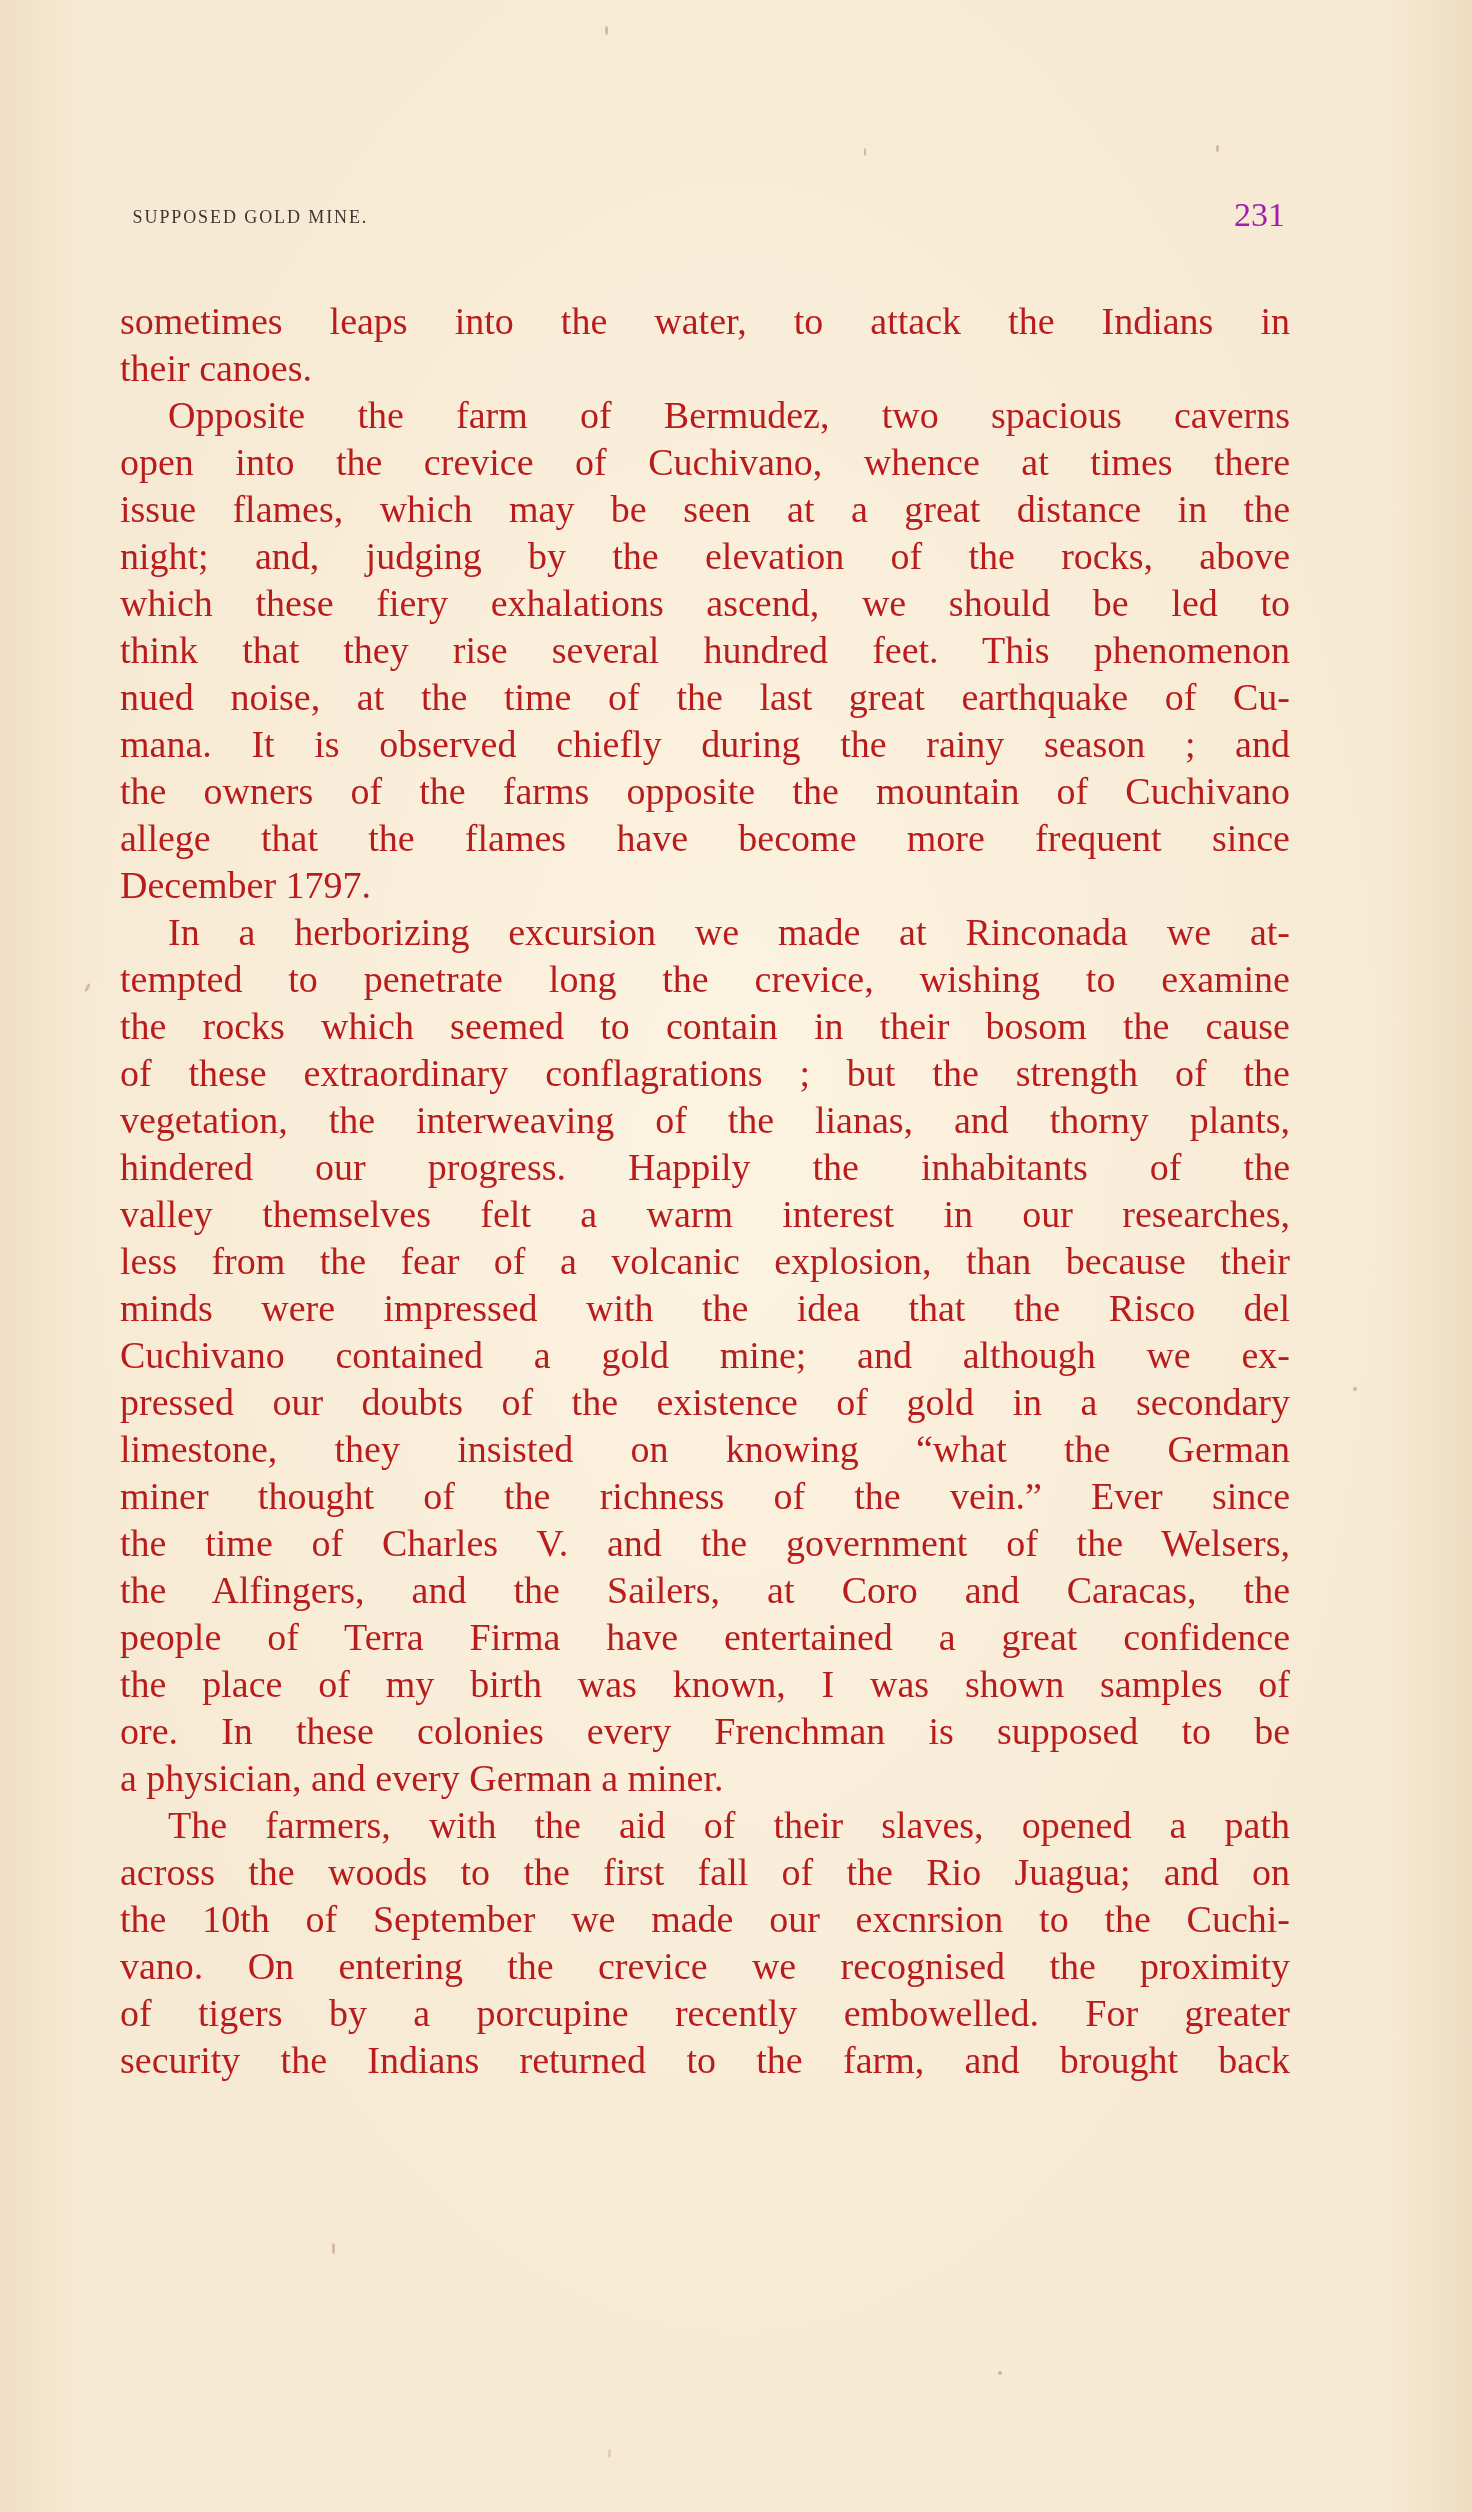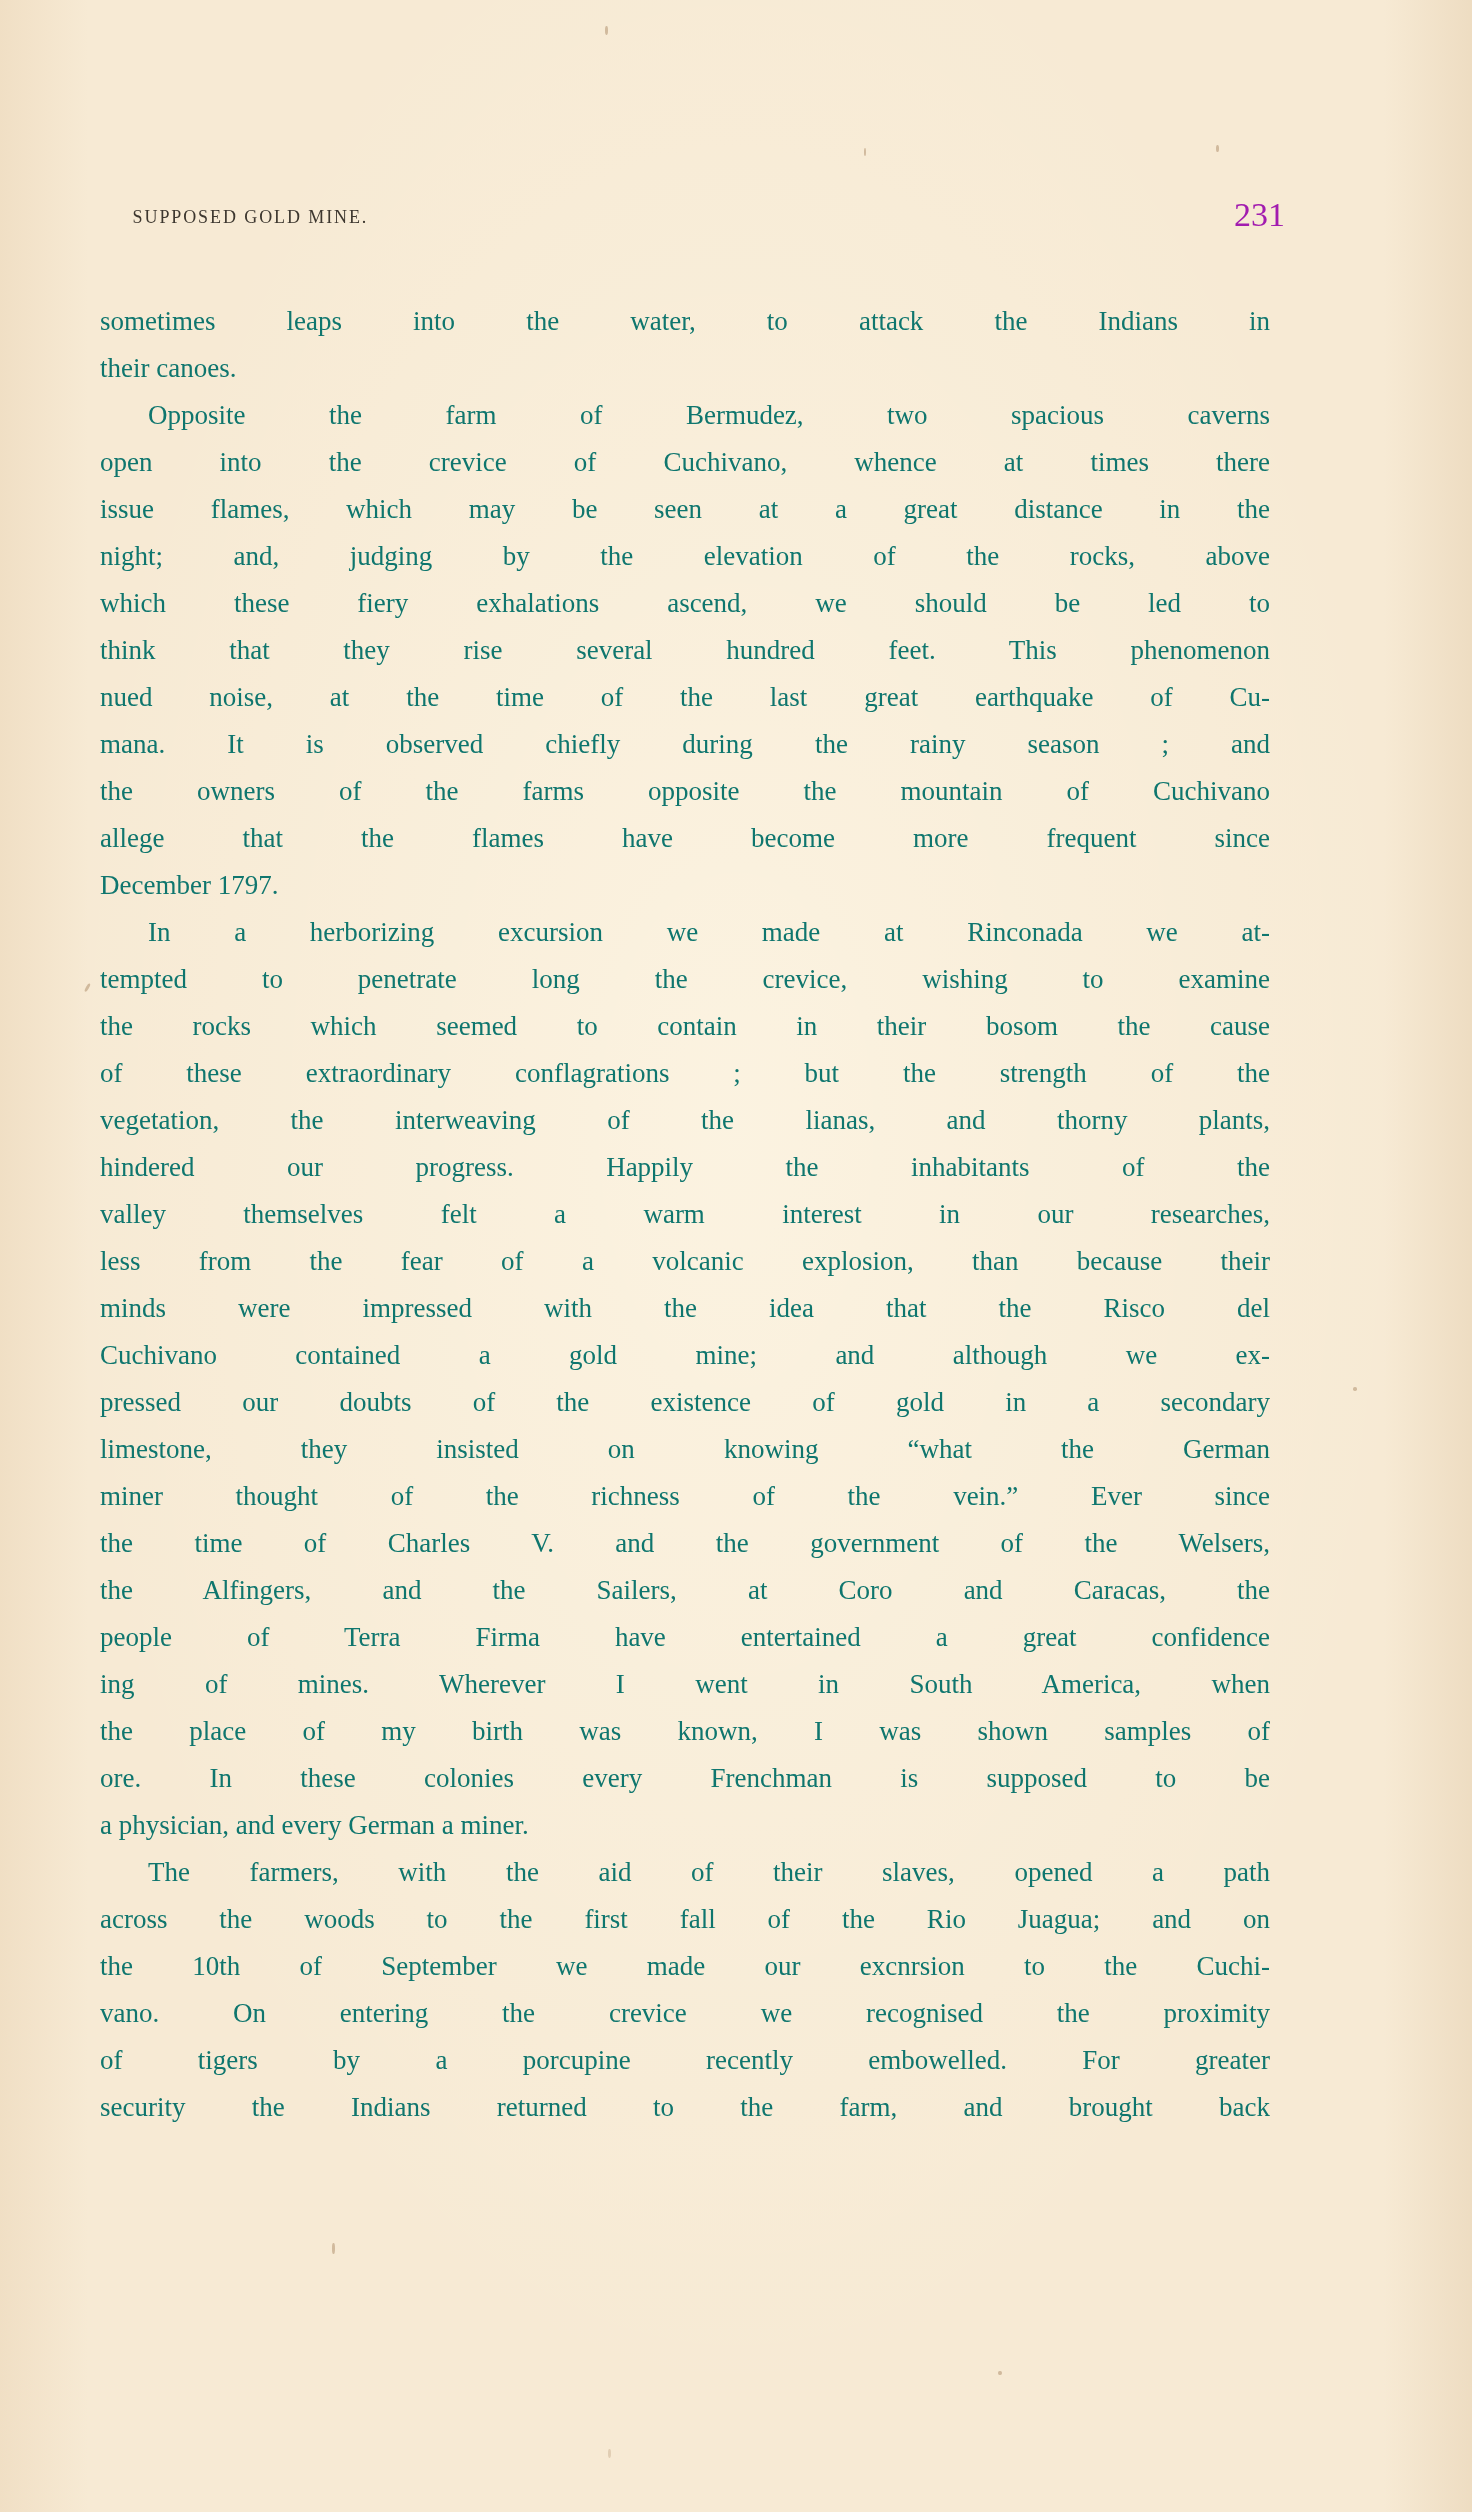--- a/index.html
+++ b/index.html
@@ -45,26 +45,26 @@
     }
     .page-number {
       position: absolute;
       right: 0;
       top: 0;
       font-size: 34px;
       color: #a21caf;
     }
     .body-text {
       position: absolute;
-      left: 100px;
+      left: 120px;
       top: 298px;
       width: 1170px;
-      font-size: 27px;
+      font-size: 38px;
       line-height: 47px;
-      color: #0f766e;
+      color: #b91c1c;
     }
     .para {
       margin: 0;
       text-align: justify;
       text-align-last: auto;
     }
     .line {
       display: block;
       white-space: nowrap;
       text-align: justify;
@@ -126,21 +126,20 @@
       <span class="line">valley themselves felt a warm interest in our researches,</span>
       <span class="line">less from the fear of a volcanic explosion, than because their</span>
       <span class="line">minds were impressed with the idea that the Risco del</span>
       <span class="line">Cuchivano contained a gold mine; and although we ex-</span>
       <span class="line">pressed our doubts of the existence of gold in a secondary</span>
       <span class="line">limestone, they insisted on knowing “what the German</span>
       <span class="line">miner thought of the richness of the vein.” Ever since</span>
       <span class="line">the time of Charles V. and the government of the Welsers,</span>
       <span class="line">the Alfingers, and the Sailers, at Coro and Caracas, the</span>
       <span class="line">people of Terra Firma have entertained a great confidence</span>
-      <span class="line">ing of mines. Wherever I went in South America, when</span>
       <span class="line">the place of my birth was known, I was shown samples of</span>
       <span class="line">ore. In these colonies every Frenchman is supposed to be</span>
       <span class="line last">a physician, and every German a miner.</span>
     </div>
 
     <div class="para">
       <span class="line indent">The farmers, with the aid of their slaves, opened a path</span>
       <span class="line">across the woods to the first fall of the Rio Juagua; and on</span>
       <span class="line">the 10th of September we made our excnrsion to the Cuchi-</span>
       <span class="line">vano. On entering the crevice we recognised the proximity</span>

